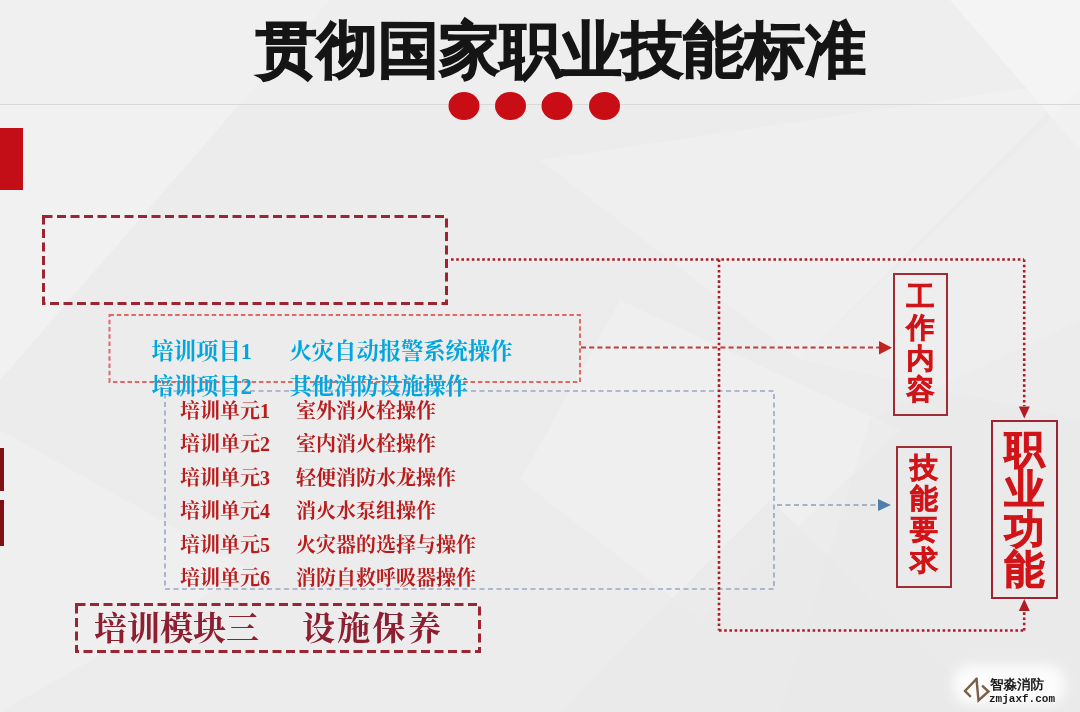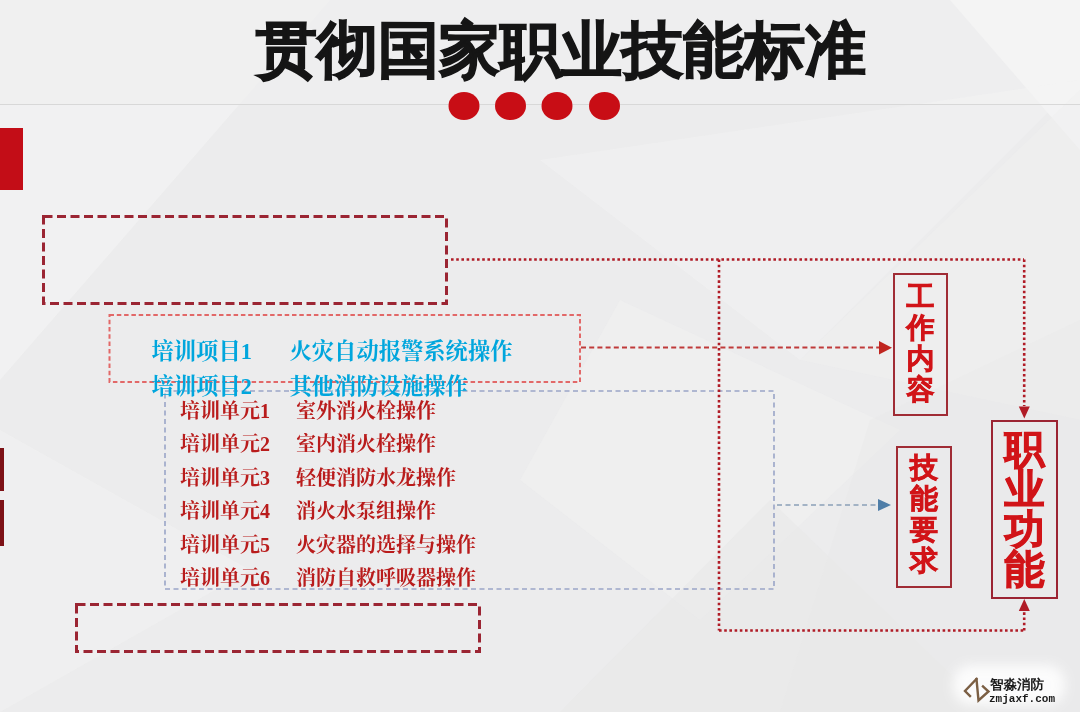--- a/index.html
+++ b/index.html
@@ -80,20 +80,21 @@
   <div class="abs" style="left:0;top:448px;width:4px;height:43px;background:#7d1116;"></div>
   <div class="abs" style="left:0;top:500px;width:4px;height:46px;background:#7d1116;"></div>
 
 
   <div class="abs serif pbox">
       <div class="in"><span class="lb">培训项目1</span>火灾自动报警系统操作<br><span class="lb">培训项目2</span>其他消防设施操作</div>
     </div>
 
   <div class="abs serif ubox"><span class="lb">培训单元1</span>室外消火栓操作<br><span class="lb">培训单元2</span>室内消火栓操作<br><span class="lb">培训单元3</span>轻便消防水龙操作<br><span class="lb">培训单元4</span>消火水泵组操作<br><span class="lb">培训单元5</span>火灾器的选择与操作<br><span class="lb">培训单元6</span>消防自救呼吸器操作</div>
 
+  <div class="abs serif mbox mbox3"><span class="lb">培训模块三</span><span class="ct">设施保养</span></div>
 
   <div class="abs vbox v1">工<br>作<br>内<br>容</div>
   <div class="abs vbox v2">技<br>能<br>要<br>求</div>
   <div class="abs vbox v3">职<br>业<br>功<br>能</div>
 
   <svg class="abs" style="left:935px;top:655px;" width="145" height="57" viewBox="0 0 145 57">
     <defs>
         <filter id="bl" x="-30%" y="-30%" width="160%" height="160%">
           <feGaussianBlur stdDeviation="6"></feGaussianBlur>
         </filter>

